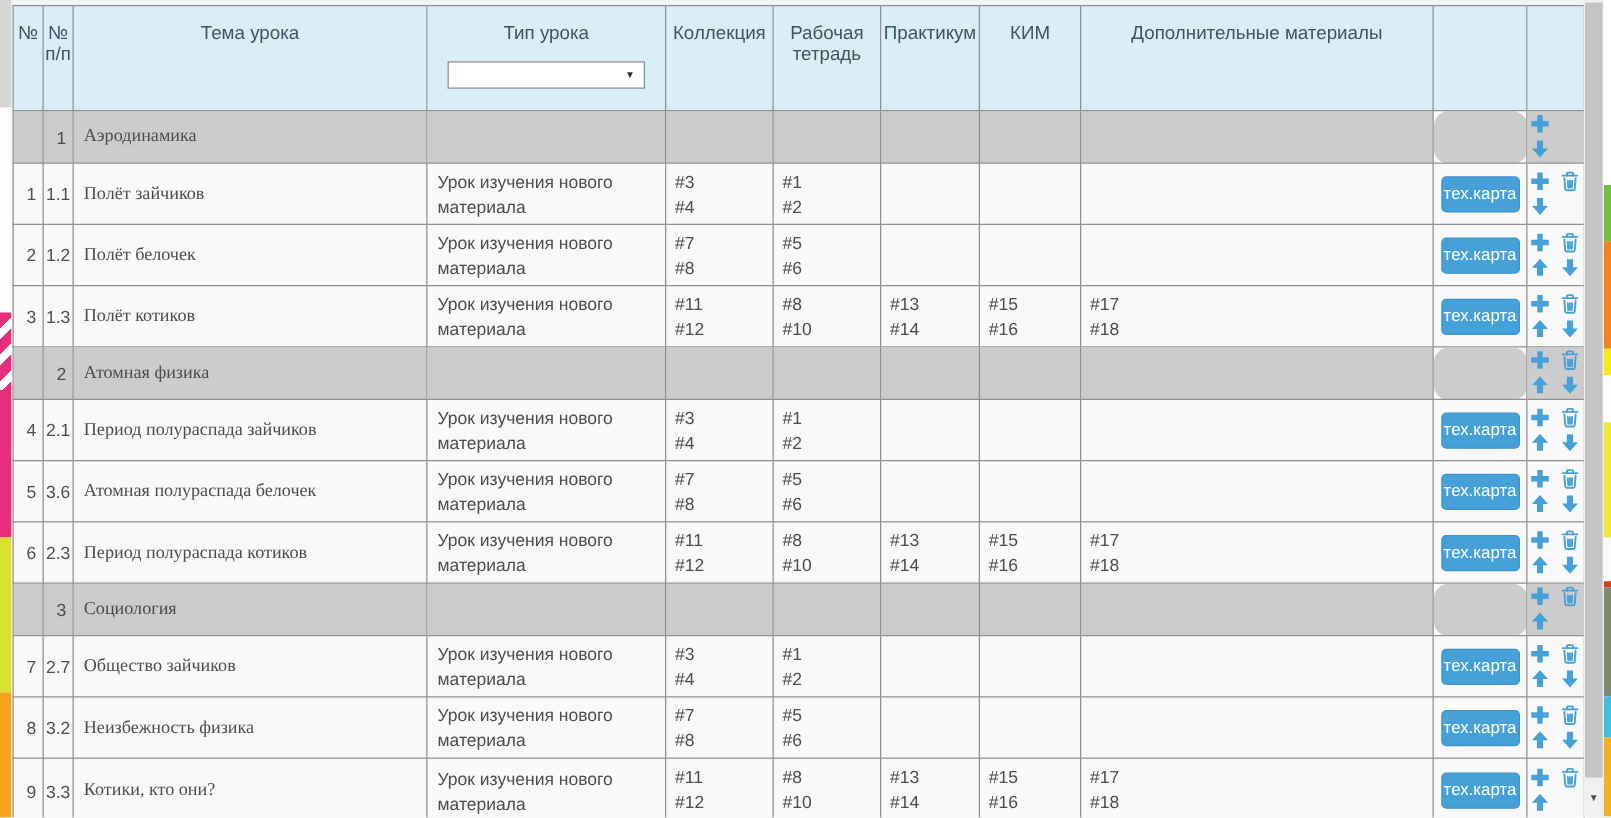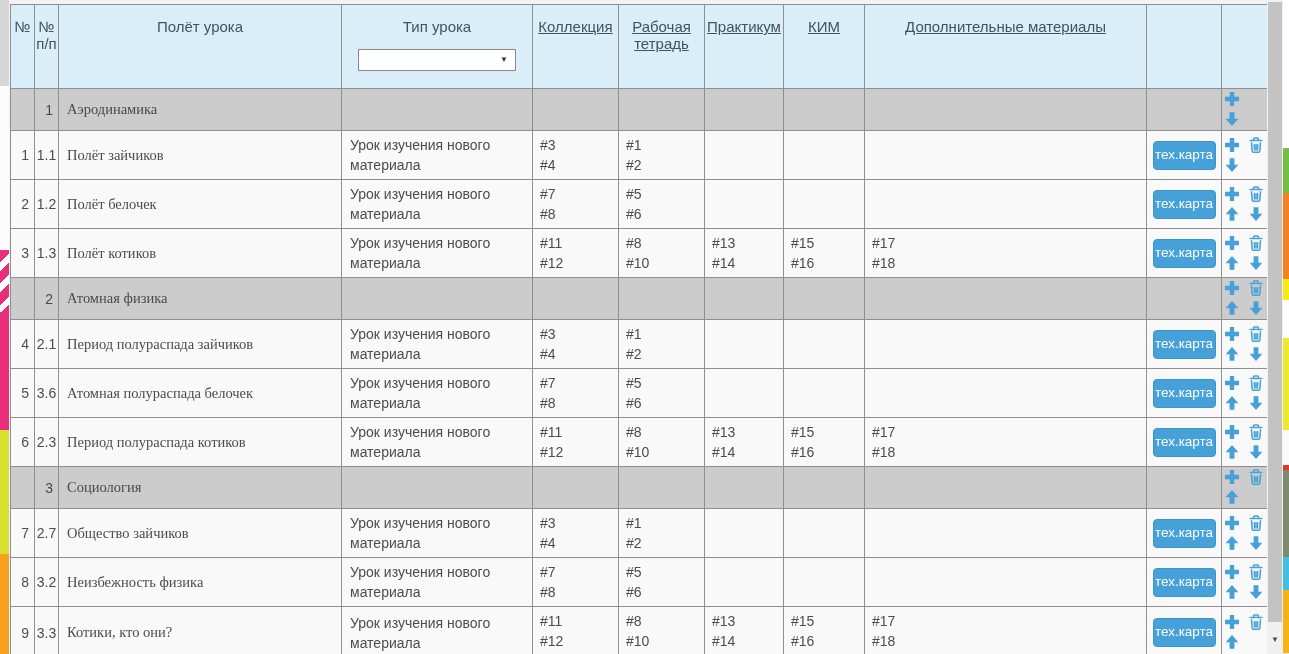--- a/index.html
+++ b/index.html
@@ -26,21 +26,21 @@
     background:#d9eef8;
     height:84px;
     vertical-align:top;
     padding-top:13px;
     text-align:center;
     font-weight:normal;
     font-size:15px;
     color:#3d5560;
   }
   .pre { white-space:pre-line; }
-  .hlink { text-decoration:underline; cursor:pointer; }
+  .hlink { cursor:pointer; }
 
   .type-select {
     margin:14px auto 0 auto;
     width:158px; height:22px;
     background:#fff;
     border:1px solid #8a8a8a;
     position:relative;
     cursor:pointer;
   }
   .type-select .arr {
@@ -51,21 +51,21 @@
   tr.section td { background:#cccccc; height:40px; color:#4a4a4a; }
   tr.lesson  td { background:#f9f9f9; height:48px; }
   tr.last    td { height:52px; }
 
   td.c-num { text-align:right; padding-right:5px; color:#4f4f4f; }
   td.c-pp  { text-align:center; }
   tr.section td.c-pp { text-align:right; padding-right:5px; }
   td.c-topic { padding-left:8px; font-size:14.5px;font-family:Liberation Serif, serif; }
   td.c-type  { padding:4px 8px; line-height:20px;margin-top:23px; }
   td.c-val   { padding:4px 7px; line-height:20px; vertical-align:top; }
-  td.c-tech  { text-align:center; }
+  td.c-tech  { text-align:center;border-radius:12px; }
   td.c-act   { text-align:center; }
 
   .tech-btn {
     width:63px; height:29px;
     background:#47a1d9;
     border:1px solid #3d93cc;
     border-radius:4px;
     color:#fff;
     font-size:13.5px;
     font-family:"Liberation Sans", sans-serif;
@@ -133,21 +133,21 @@
         <col style="width:81px">
     <col style="width:282px">
         <col style="width:75px">
         <col style="width:46px">
   </colgroup>
   <thead>
     <tr>
       <th><span>№</span></th>
       <th class="pre"><span class="pre">№
 п/п</span></th>
-      <th><span>Полёт урока</span></th>
+      <th><span>Тема урока</span></th>
       <th>
         <span>Тип урока</span>
         <div class="type-select">
           <span></span>
           <span class="arr">▼</span>
         </div>
       </th>
       <th><span class="hlink">Коллекция</span></th>
       <th><span class="hlink pre">Рабочая
 тетрадь</span></th>

